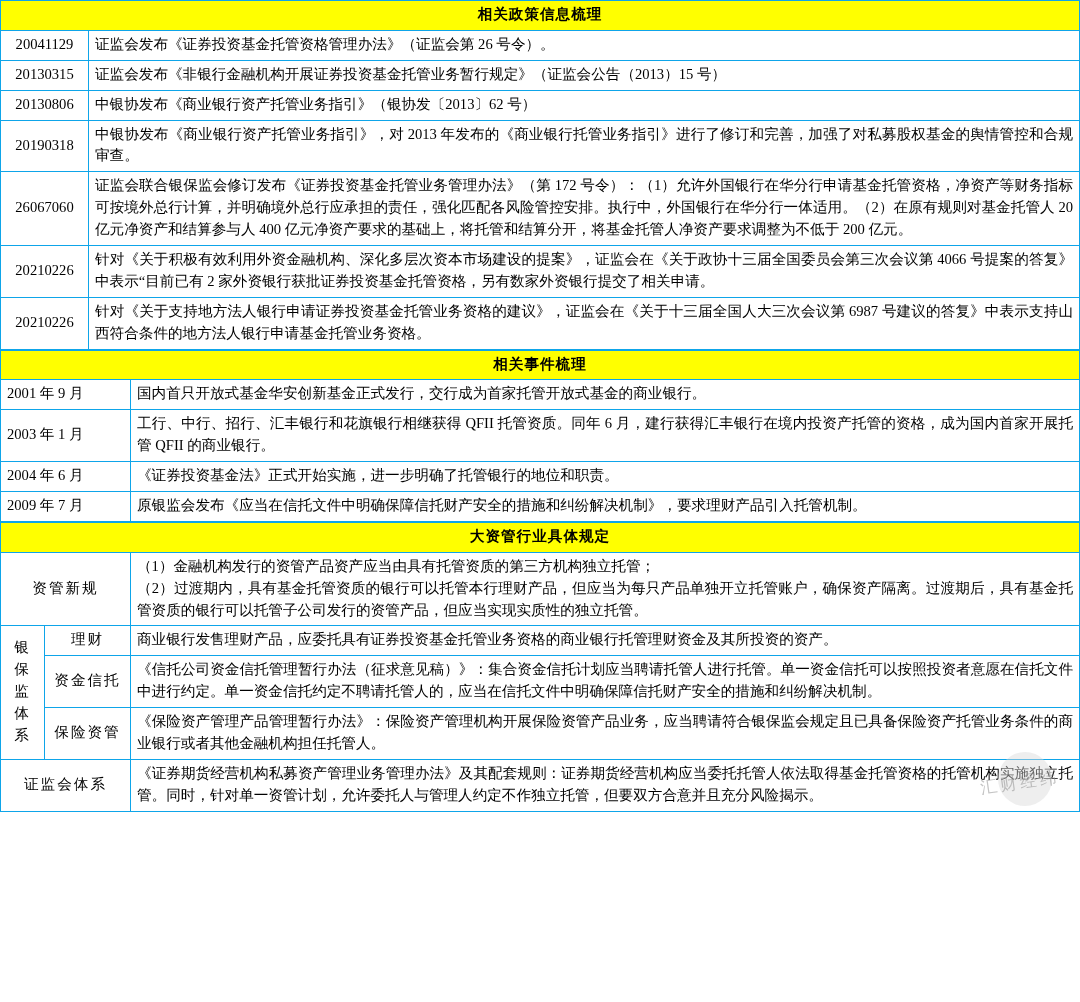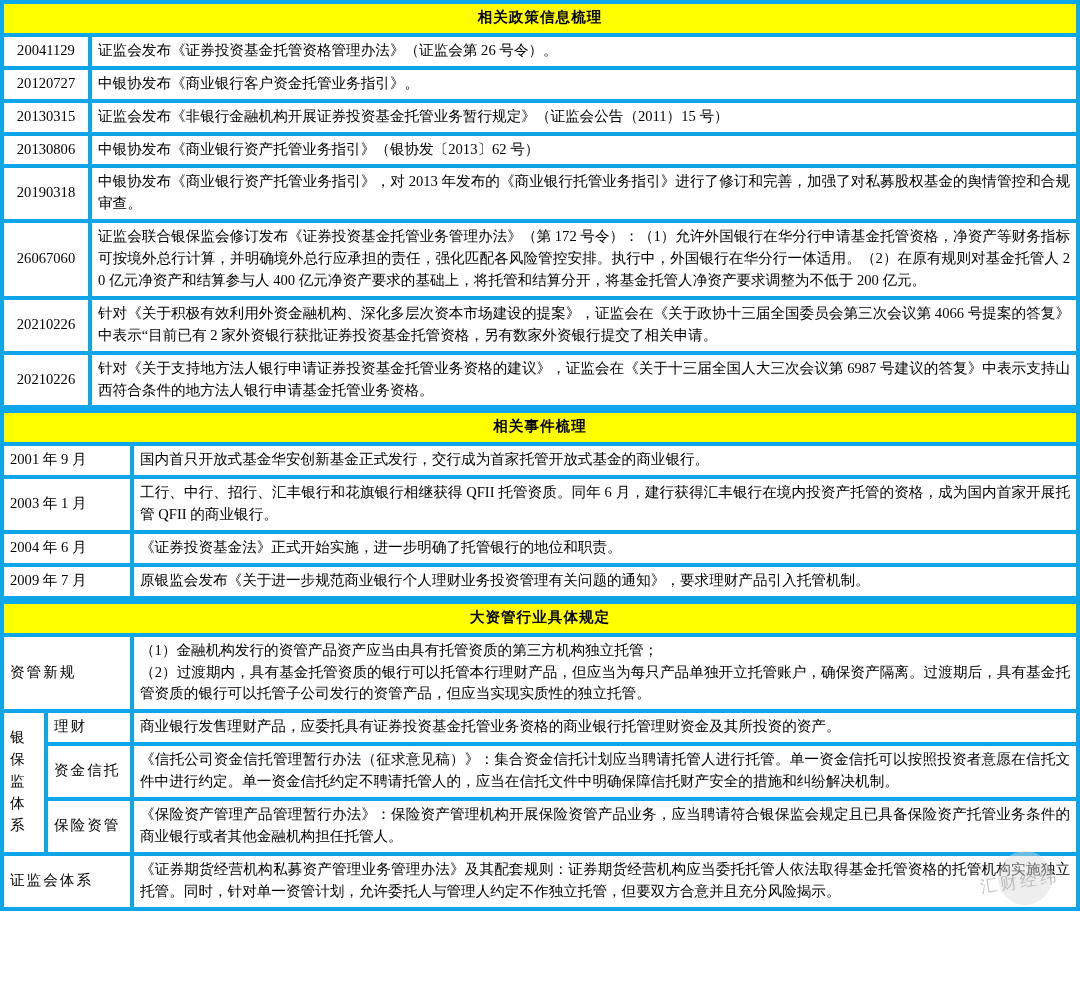--- a/index.html
+++ b/index.html
@@ -15,21 +15,21 @@
     width: 1080px;
     box-sizing: border-box;
     padding: 0;
   }
   table.doc {
     border-collapse: collapse;
     width: 1080px;
     table-layout: fixed;
   }
   table.doc td {
-    border: 4px solid #0ea5e9;
+    border: 1px solid #0ea5e9;
     padding: 3px 6px 4px 6px;
     font-size: 14.6px;
     line-height: 1.5;
     vertical-align: middle;
     color: #000000;
     word-break: break-all;
   }
   .section-head td {
     background: #ffff00;
     text-align: center;
@@ -45,21 +45,21 @@
   }
   .c-date2 {
     width: 130px;
     text-align: left;
     white-space: nowrap;
   }
   .c-body {
     text-align: justify;
   }
   .vert-label {
-    text-align: left;
+    text-align: center;
     letter-spacing: 2px;
     line-height: 1.35;
     font-size: 14.6px;
   }
   .wrap { position: relative; }
   .wm-text {
     position: absolute;
     right: 20px;
     bottom: 18px;
     font-size: 17px;
@@ -92,26 +92,22 @@
     </colgroup>
     <tbody>
       <tr class="section-head">
         <td colspan="2">相关政策信息梳理</td>
       </tr>
       <tr>
         <td class="c-date">20041129</td>
         <td class="c-body">证监会发布《证券投资基金托管资格管理办法》（证监会第 26 号令）。</td>
       </tr>
       <tr>
-        <td class="c-date">20120727</td>
-        <td class="c-body">中银协发布《商业银行客户资金托管业务指引》。</td>
-      </tr>
-      <tr>
         <td class="c-date">20130315</td>
-        <td class="c-body">证监会发布《非银行金融机构开展证券投资基金托管业务暂行规定》（证监会公告（2011）15 号）</td>
+        <td class="c-body">证监会发布《非银行金融机构开展证券投资基金托管业务暂行规定》（证监会公告（2013）15 号）</td>
       </tr>
       <tr>
         <td class="c-date">20130806</td>
         <td class="c-body">中银协发布《商业银行资产托管业务指引》（银协发〔2013〕62 号）</td>
       </tr>
       <tr>
         <td class="c-date">20190318</td>
         <td class="c-body">中银协发布《商业银行资产托管业务指引》，对 2013 年发布的《商业银行托管业务指引》进行了修订和完善，加强了对私募股权基金的舆情管控和合规审查。</td>
       </tr>
       <tr>
@@ -145,21 +141,21 @@
       <tr>
         <td class="c-date2">2003 年 1 月</td>
         <td class="c-body">工行、中行、招行、汇丰银行和花旗银行相继获得 QFII 托管资质。同年 6 月，建行获得汇丰银行在境内投资产托管的资格，成为国内首家开展托管 QFII 的商业银行。</td>
       </tr>
       <tr>
         <td class="c-date2">2004 年 6 月</td>
         <td class="c-body">《证券投资基金法》正式开始实施，进一步明确了托管银行的地位和职责。</td>
       </tr>
       <tr>
         <td class="c-date2">2009 年 7 月</td>
-        <td class="c-body">原银监会发布《关于进一步规范商业银行个人理财业务投资管理有关问题的通知》，要求理财产品引入托管机制。</td>
+        <td class="c-body">原银监会发布《应当在信托文件中明确保障信托财产安全的措施和纠纷解决机制》，要求理财产品引入托管机制。</td>
       </tr>
     </tbody>
   </table>
 
   <table class="doc">
     <colgroup>
       <col style="width:44px">
       <col style="width:86px">
       <col>
     </colgroup>

